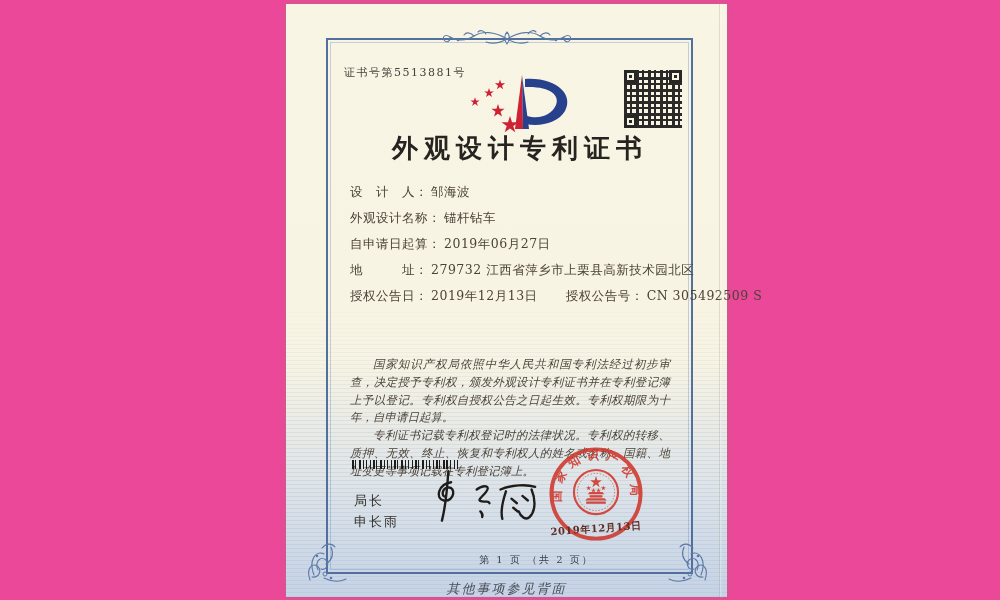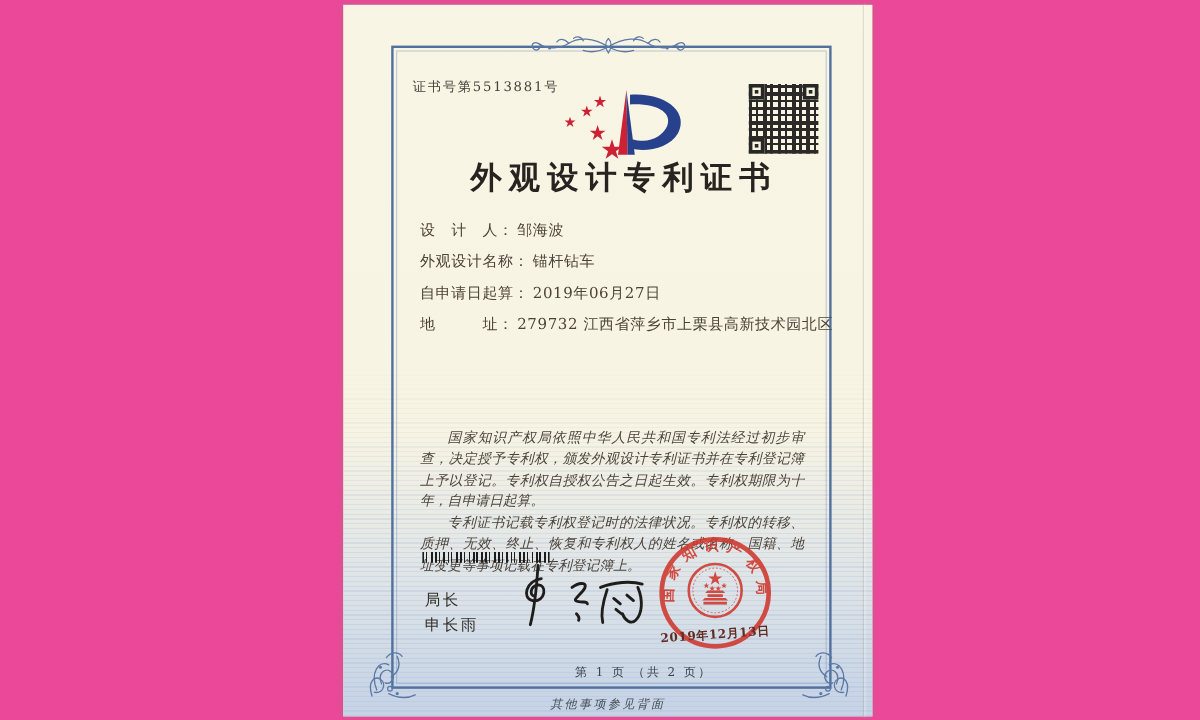--- a/index.html
+++ b/index.html
@@ -44,21 +44,21 @@
         repeating-linear-gradient(90deg,#1c1c1c 0 1.5px,transparent 1.5px 3px,#1c1c1c 3px 4px,
         transparent 4px 7px,#1c1c1c 7px 8.5px,transparent 8.5px 10.5px);}
   .officer{position:absolute;left:68px;top:486px;font-size:13px;line-height:21px;letter-spacing:2px;color:#33302b;}
   .signature{position:absolute;left:134px;top:460px;width:128px;height:62px;}
   .stamp{position:absolute;left:261px;top:441px;width:98px;height:98px;}
   .stamp-date{position:absolute;left:260px;top:518px;width:100px;text-align:center;
          font-size:10px;letter-spacing:.5px;color:#5f2d22;transform:rotate(-4deg);font-weight:700;}
   .page-info{position:absolute;left:40px;top:549px;width:389px;text-align:center;
          font-size:10px;letter-spacing:2px;color:#3c4049;margin-left:16px;}
   .back-note{position:absolute;left:0;top:576px;width:441px;text-align:center;
-         font-size:10px;font-style:italic;letter-spacing:2px;color:#4a4f58;}
+         font-size:13px;font-style:italic;letter-spacing:2px;color:#4a4f58;}
   svg .blueln{stroke:#5b79a6;stroke-width:1.1;fill:none;stroke-linecap:round;}
 </style>
 </head>
 <body>
 
 <svg width="0" height="0" style="position:absolute">
   <defs>
     <path id="starp" d="M0,-6 L1.35,-1.85 L5.7,-1.85 L2.18,0.7 L3.53,4.85 L0,2.3 L-3.53,4.85 L-2.18,0.7 L-5.7,-1.85 L-1.35,-1.85 Z"></path>
   </defs>
 </svg>
@@ -129,20 +129,23 @@
         <span class="flabel">设　计　人：</span><span class="fvalue">邹海波</span>
       </div>
       <div class="frow">
         <span class="flabel">外观设计名称：</span><span class="fvalue">锚杆钻车</span>
       </div>
       <div class="frow">
         <span class="flabel">自申请日起算：</span><span class="fvalue">2019年06月27日</span>
       </div>
       <div class="frow">
         <span class="flabel">地　　　址：</span><span class="fvalue">279732 江西省萍乡市上栗县高新技术园北区</span>
+      </div>
+      <div class="frow grow">
+        <span class="flabel">授权公告日：</span><span class="fvalue">2019年12月13日</span><span class="flabel pair2">授权公告号：</span><span class="fvalue">CN 305492509 S</span>
       </div>
     </div>
 
     <div class="paras">
       <p>国家知识产权局依照中华人民共和国专利法经过初步审查，决定授予专利权，颁发外观设计专利证书并在专利登记簿上予以登记。专利权自授权公告之日起生效。专利权期限为十年，自申请日起算。</p>
       <p>专利证书记载专利权登记时的法律状况。专利权的转移、质押、无效、终止、恢复和专利权人的姓名或名称、国籍、地址变更等事项记载在专利登记簿上。</p>
     </div>
 
     <div class="barcode"></div>
 

